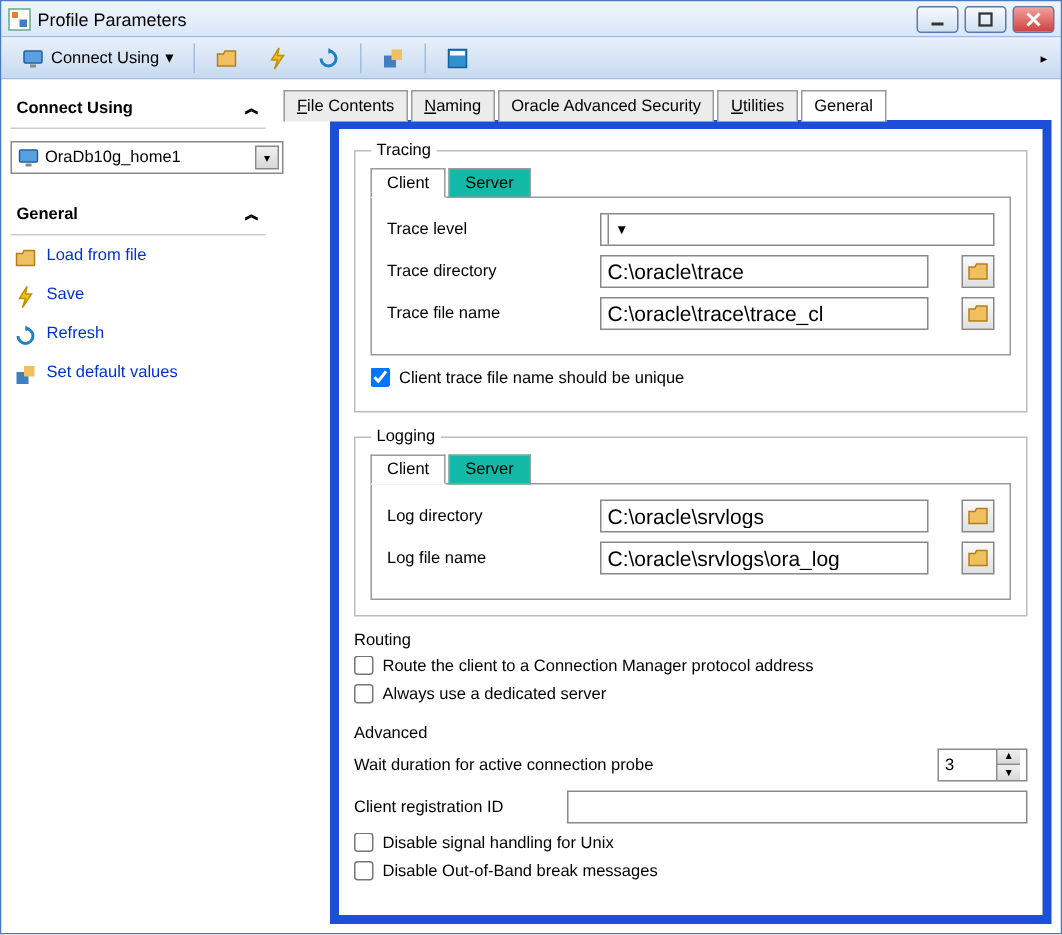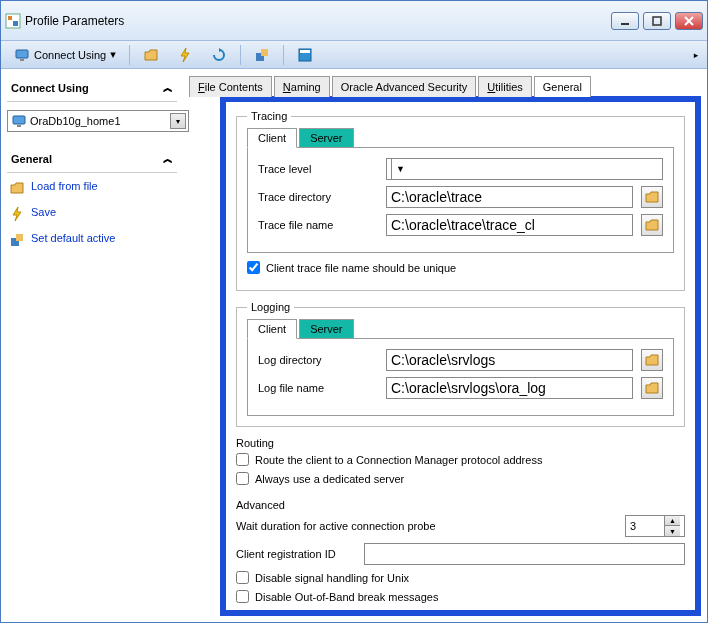--- a/index.html
+++ b/index.html
@@ -1,18 +1,18 @@
 <!DOCTYPE html>
 <html><head>
 <meta charset="utf-8">
 <style>
 * { box-sizing: border-box; margin: 0; padding: 0; font-family: Tahoma, sans-serif; font-size: 11px; }
 body { background: #fff; width: 708px; height: 623px; overflow: hidden; }
 .window { width: 708px; height: 623px; border: 1px solid #4a7ac0; background: #fff; display: flex; flex-direction: column; }
-.titlebar { height: 40px; background: linear-gradient(#f0f5fb, #d9e7f8); display: flex; align-items: center; padding: 0 4px; border-bottom: 1px solid #a0bce0; }
+.titlebar { height: 24px; background: linear-gradient(#f0f5fb, #d9e7f8); display: flex; align-items: center; padding: 0 4px; border-bottom: 1px solid #a0bce0; }
 .titlebar-icon { width: 16px; height: 16px; margin-right: 4px; }
 .titlebar-text { flex: 1; color: #000; font-size: 12px; }
 .winbtns { display: flex; gap: 4px; }
 .winbtn { width: 28px; height: 18px; border: 1px solid #5a7aa8; border-radius: 3px; background: linear-gradient(#f8fafd,#d0e0f0); display: flex; align-items: center; justify-content: center; cursor: pointer; font-size: 10px; }
 .winbtn.close { background: linear-gradient(#f0a0a0,#d04040); color: #fff; font-weight: bold; }
 .toolbar { height: 28px; background: linear-gradient(#e8f0fa,#c8daf0); border-bottom: 1px solid #a0bce0; display: flex; align-items: center; padding: 2px 6px; gap: 4px; }
 .tb-btn { height: 22px; padding: 0 6px; display: flex; align-items: center; gap: 4px; border: 1px solid transparent; border-radius: 2px; cursor: pointer; }
 .tb-sep { width: 1px; height: 20px; background: #a0bce0; margin: 0 2px; }
 .body { flex: 1; display: flex; background: #fff; padding: 6px; gap: 6px; overflow: hidden; }
 .sidebar { width: 170px; display: flex; flex-direction: column; gap: 4px; }
@@ -27,21 +27,21 @@
 .tab { padding: 4px 8px; border: 1px solid #9a9a9a; border-bottom: none; background: #ececec; margin-right: 2px; cursor: pointer; position: relative; top: 1px; }
 .tab u { text-decoration: underline; }
 .tab.active { background: #fff; z-index: 2; }
 .tab-body { flex: 1; border: 6px solid #1d4ed8; padding: 8px 10px; overflow: auto; margin-left: 37px; }
 fieldset { border: 1px solid #bcbcbc; padding: 6px 10px 10px 10px; margin-bottom: 10px; }
 legend { padding: 0 4px; }
 .inner-tabs { display: flex; margin-bottom: -1px; position: relative; z-index: 1; }
 .inner-tab { padding: 3px 10px; border: 1px solid #9a9a9a; background: #14b8a6; margin-right: 2px; cursor: pointer; }
 .inner-tab.active { background: #fff; border-bottom-color: #fff; }
 .inner-body { border: 1px solid #9a9a9a; padding: 10px; }
-.frow { display: flex; align-items: center; margin-bottom: 6px; gap: 8px; }
+.frow { display: flex; align-items: center; margin-bottom: 6px; gap: 22px; }
 .frow label { width: 120px; }
 .tfield { flex: 1; height: 22px; border: 1px solid #888; padding: 0 4px; display: flex; align-items: center; background: #fff; }
 .tfield input { border: none; outline: none; flex: 1; font-size: 14px; }
 .browse-btn { width: 22px; height: 22px; border: 1px solid #888; background: linear-gradient(#fafafa,#e0e0e0); display: flex; align-items: center; justify-content: center; cursor: pointer; }
 .dd-arrow { width: 18px; height: 20px; border-left: 1px solid #888; display: flex; align-items: center; justify-content: center; cursor: pointer; font-size: 9px; }
 .chk { display: flex; align-items: center; gap: 6px; margin-bottom: 6px; }
 .chk input { width: 13px; height: 13px; }
 .section-title { margin: 6px 0 4px 0; }
 .spinner { width: 60px; height: 22px; border: 1px solid #888; display: flex; align-items: center; background: #fff; }
 .spinner input { border: none; outline: none; width: 38px; padding: 0 4px; font-size: 11px; }
@@ -172,25 +172,34 @@
         <span class="ic">
             <svg width="16" height="16">
               <path d="M9 1 L4 9 L8 9 L6 15 L12 6 L8 6 Z" fill="#f0c020" stroke="#c09000"></path>
             </svg>
           </span>
         <span>Save</span>
       </div>
       <div class="link-item">
         <span class="ic">
             <svg width="16" height="16">
+              <path d="M8 3 A5 5 0 1 1 3 8" fill="none" stroke="#2080c0" stroke-width="2"></path>
+              <path d="M8 1 L8 5 L11 3 Z" fill="#2080c0"></path>
+            </svg>
+          </span>
+        <span>Refresh</span>
+      </div>
+      <div class="link-item">
+        <span class="ic">
+            <svg width="16" height="16">
               <rect x="2" y="6" width="8" height="8" fill="#4080c0"></rect>
               <rect x="7" y="2" width="7" height="7" fill="#f0c060"></rect>
             </svg>
           </span>
-        <span>Set default active</span>
+        <span>Set default values</span>
       </div>
     </div>
 
     <div class="main">
       <div class="tabs">
         <div class="tab"><u>F</u><span></span>ile Contents</div>
         <div class="tab"><u>N</u>aming</div>
         <div class="tab">Oracle Advanced Security</div>
         <div class="tab"><u>U</u>tilities</div>
         <div class="tab active">General</div>

